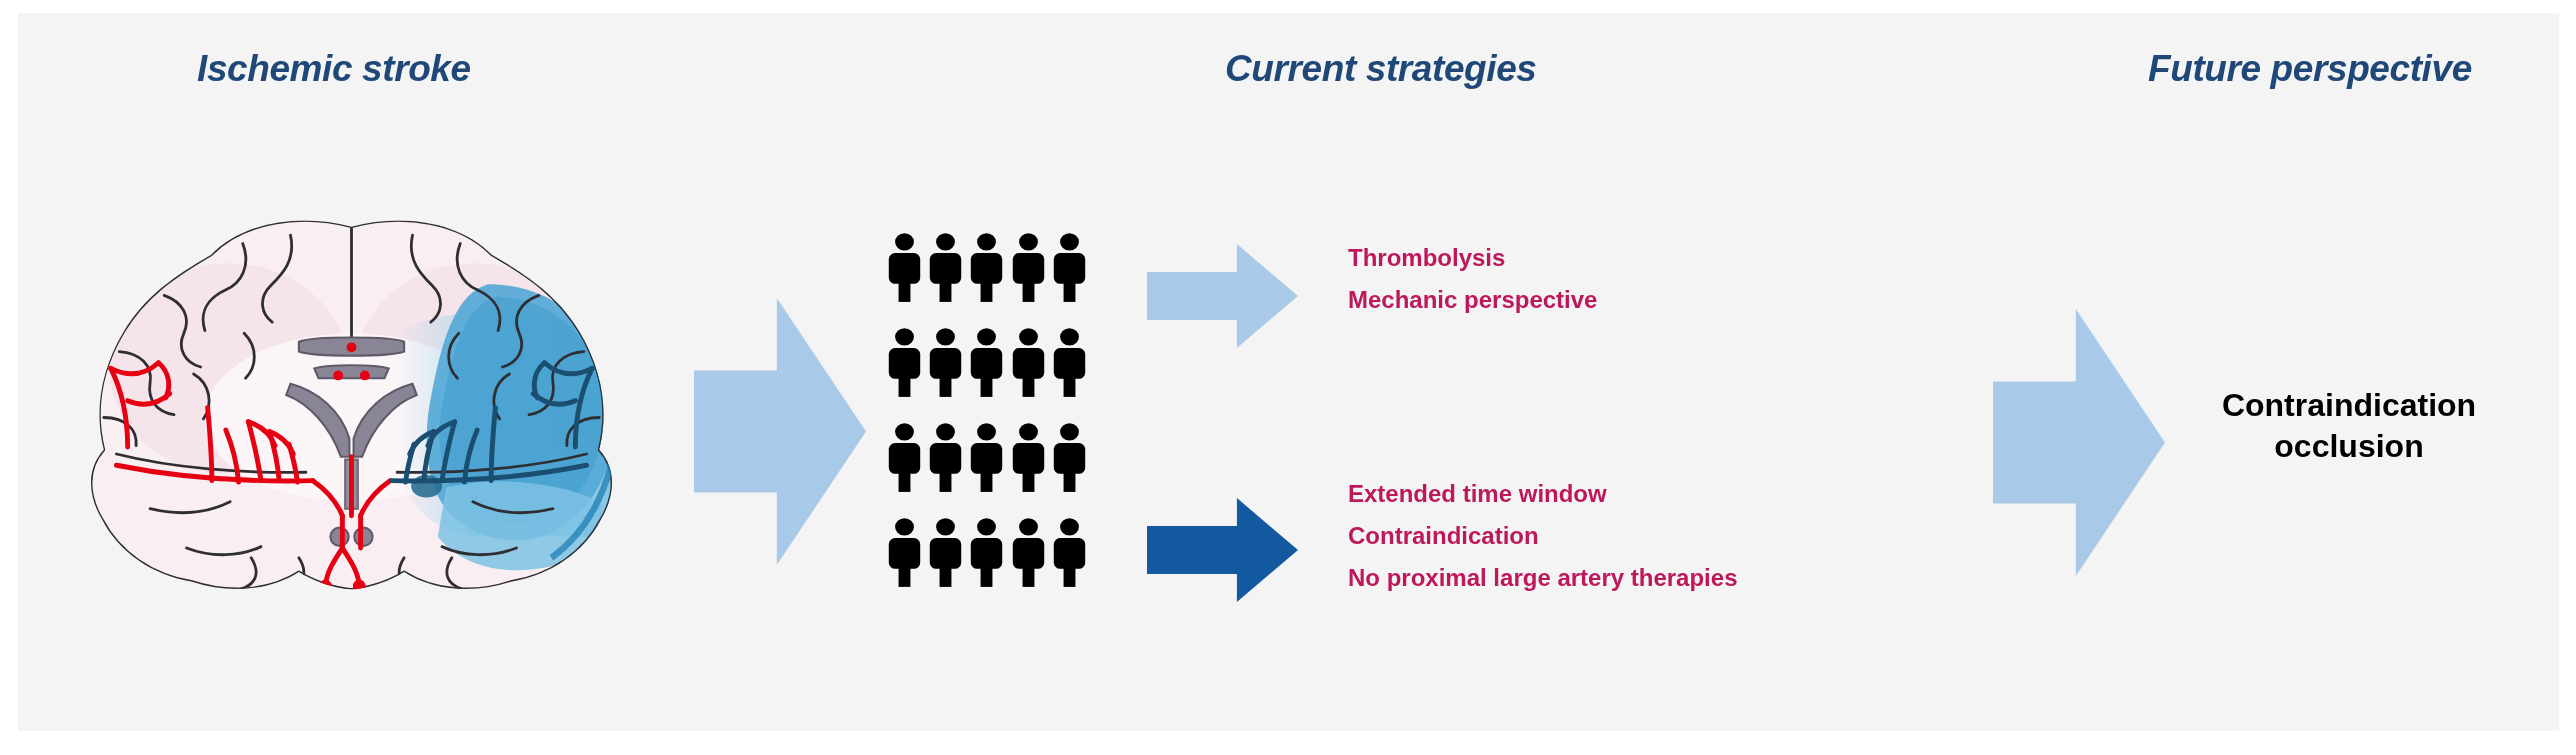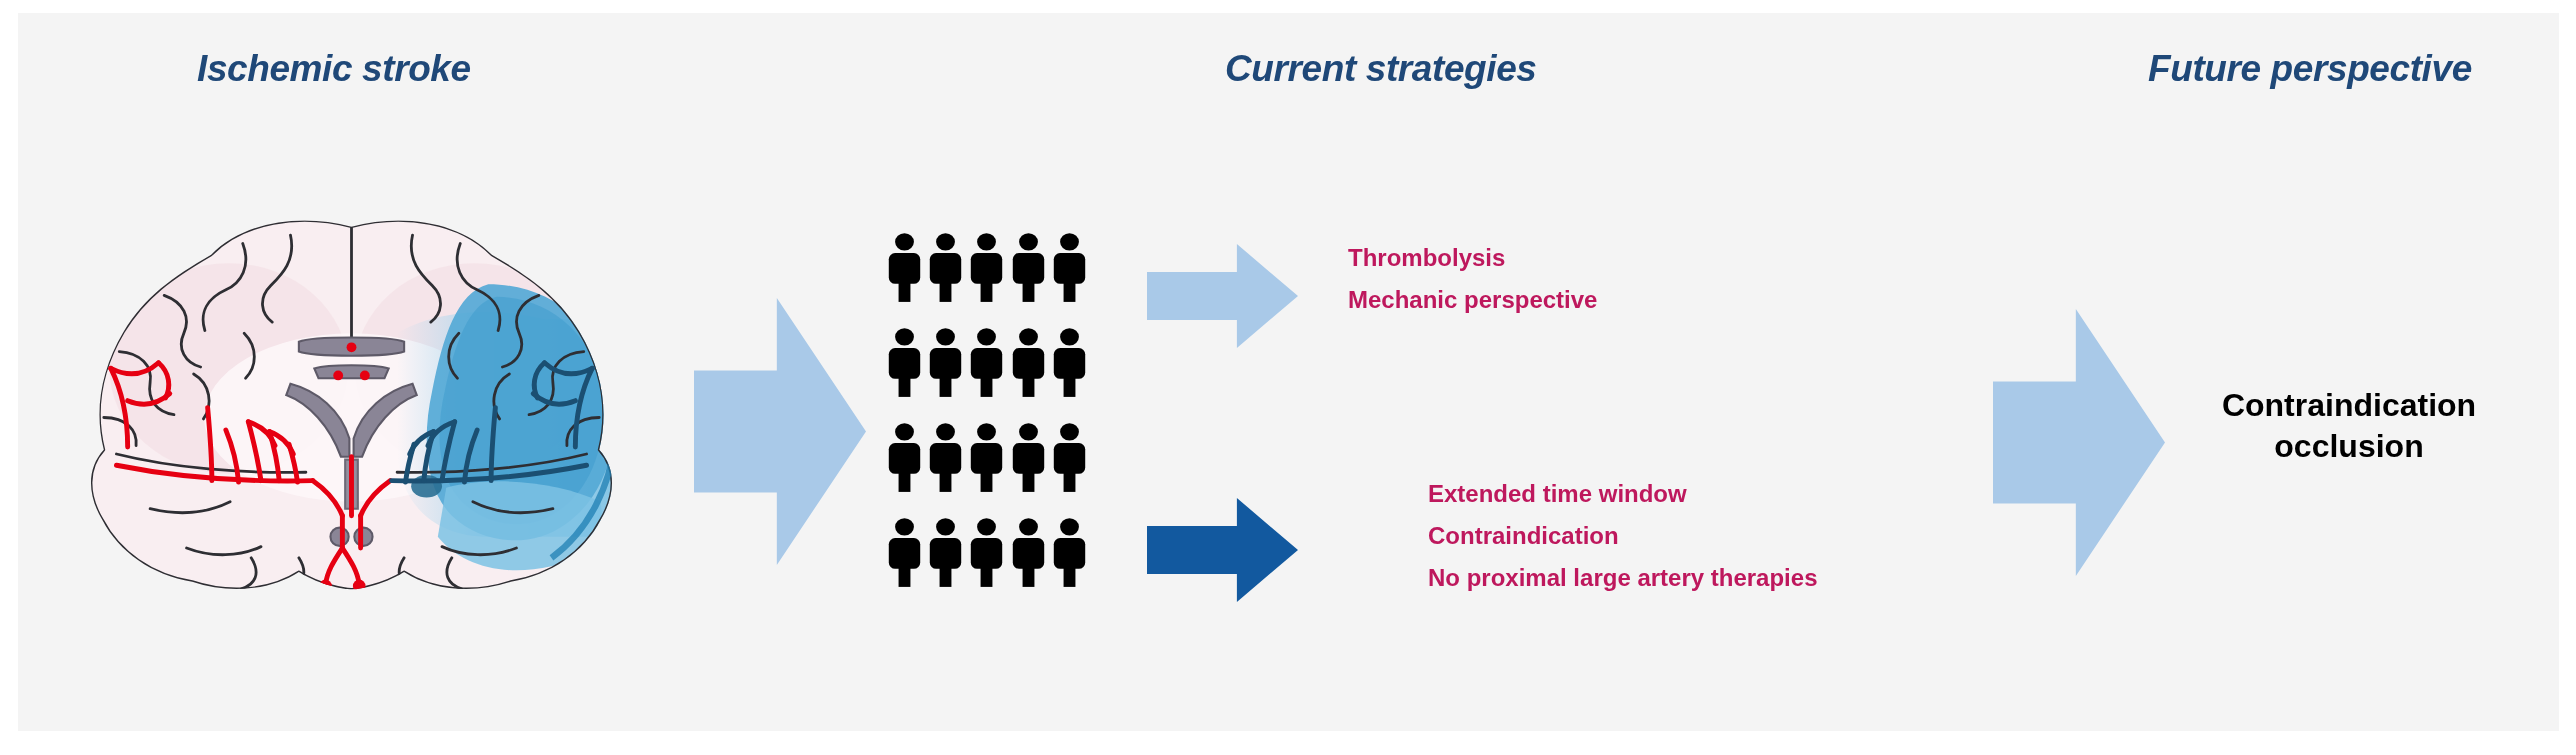--- a/index.html
+++ b/index.html
@@ -91,21 +91,21 @@
   .body-text {
     position: absolute;
     font-family: "Liberation Sans", sans-serif;
     font-weight: bold;
     font-size: 24px;
     line-height: 42px;
     color: #be185d;
     white-space: nowrap;
   }
   #text-thrombolysis { left: 1348px; top: 237px; }
-  #text-limitations  { left: 1428px; top: 473px; }
+  #text-limitations  { left: 1348px; top: 473px; }
 
   #text-future {
     position: absolute;
     left: 2184px;
     top: 385px;
     width: 330px;
     text-align: center;
     font-family: "Liberation Sans", sans-serif;
     font-weight: bold;
     font-size: 32px;

